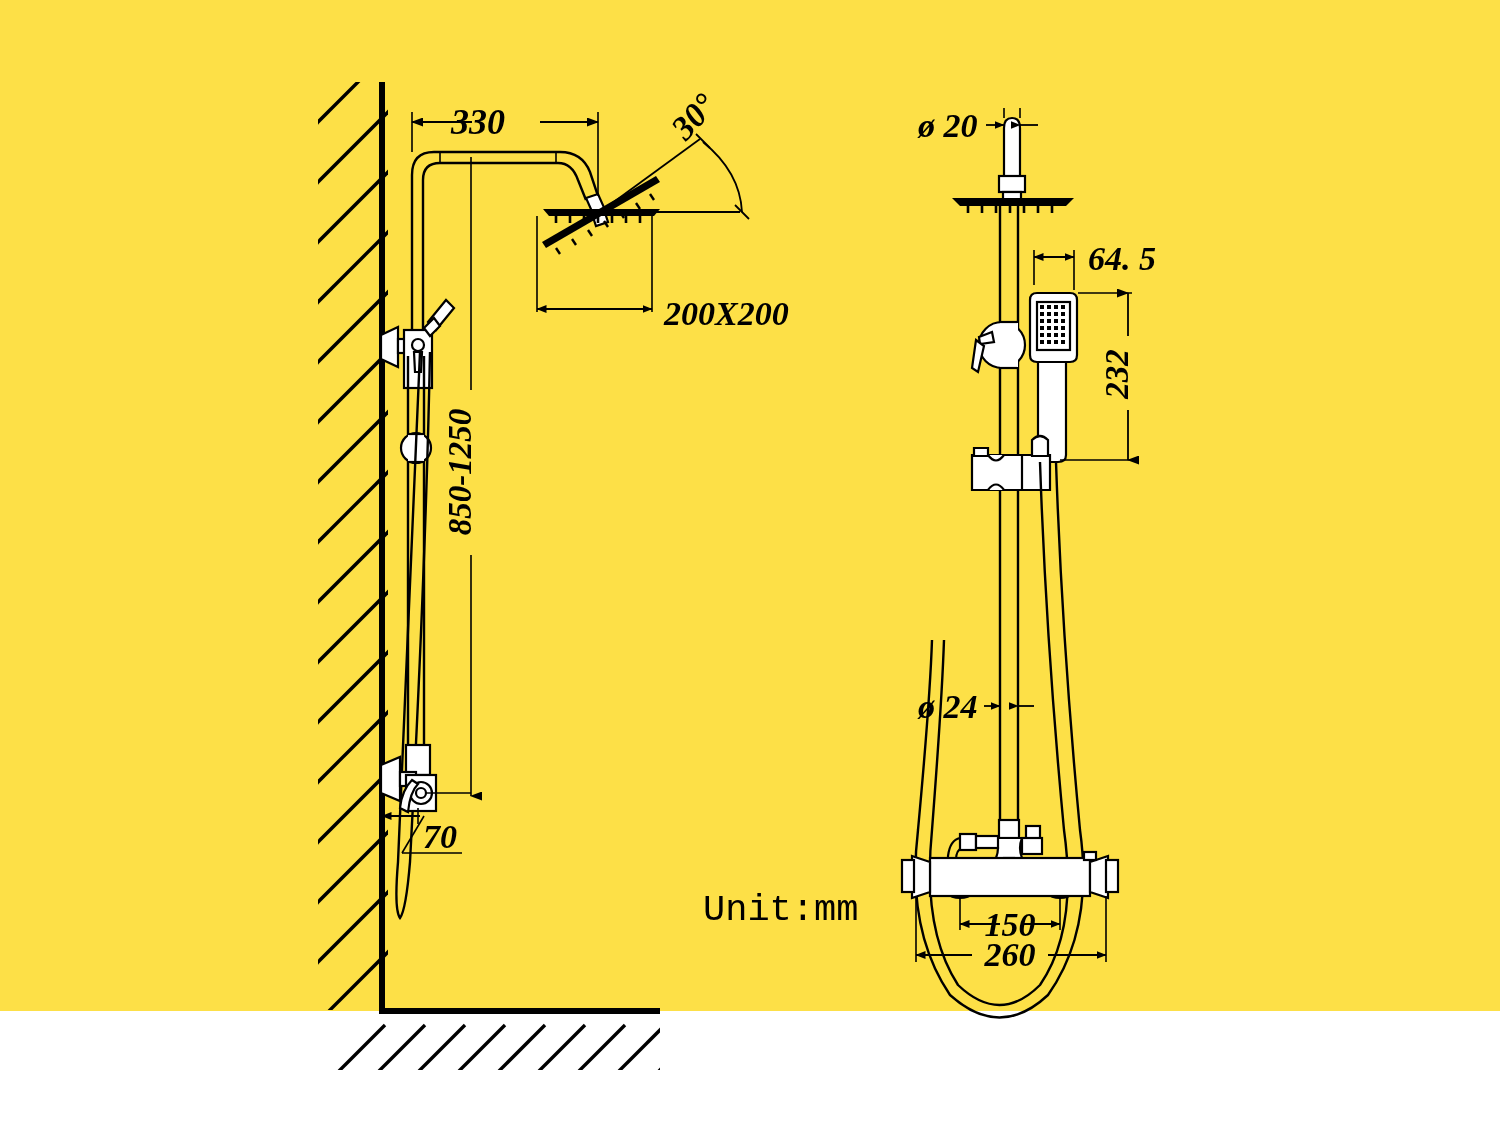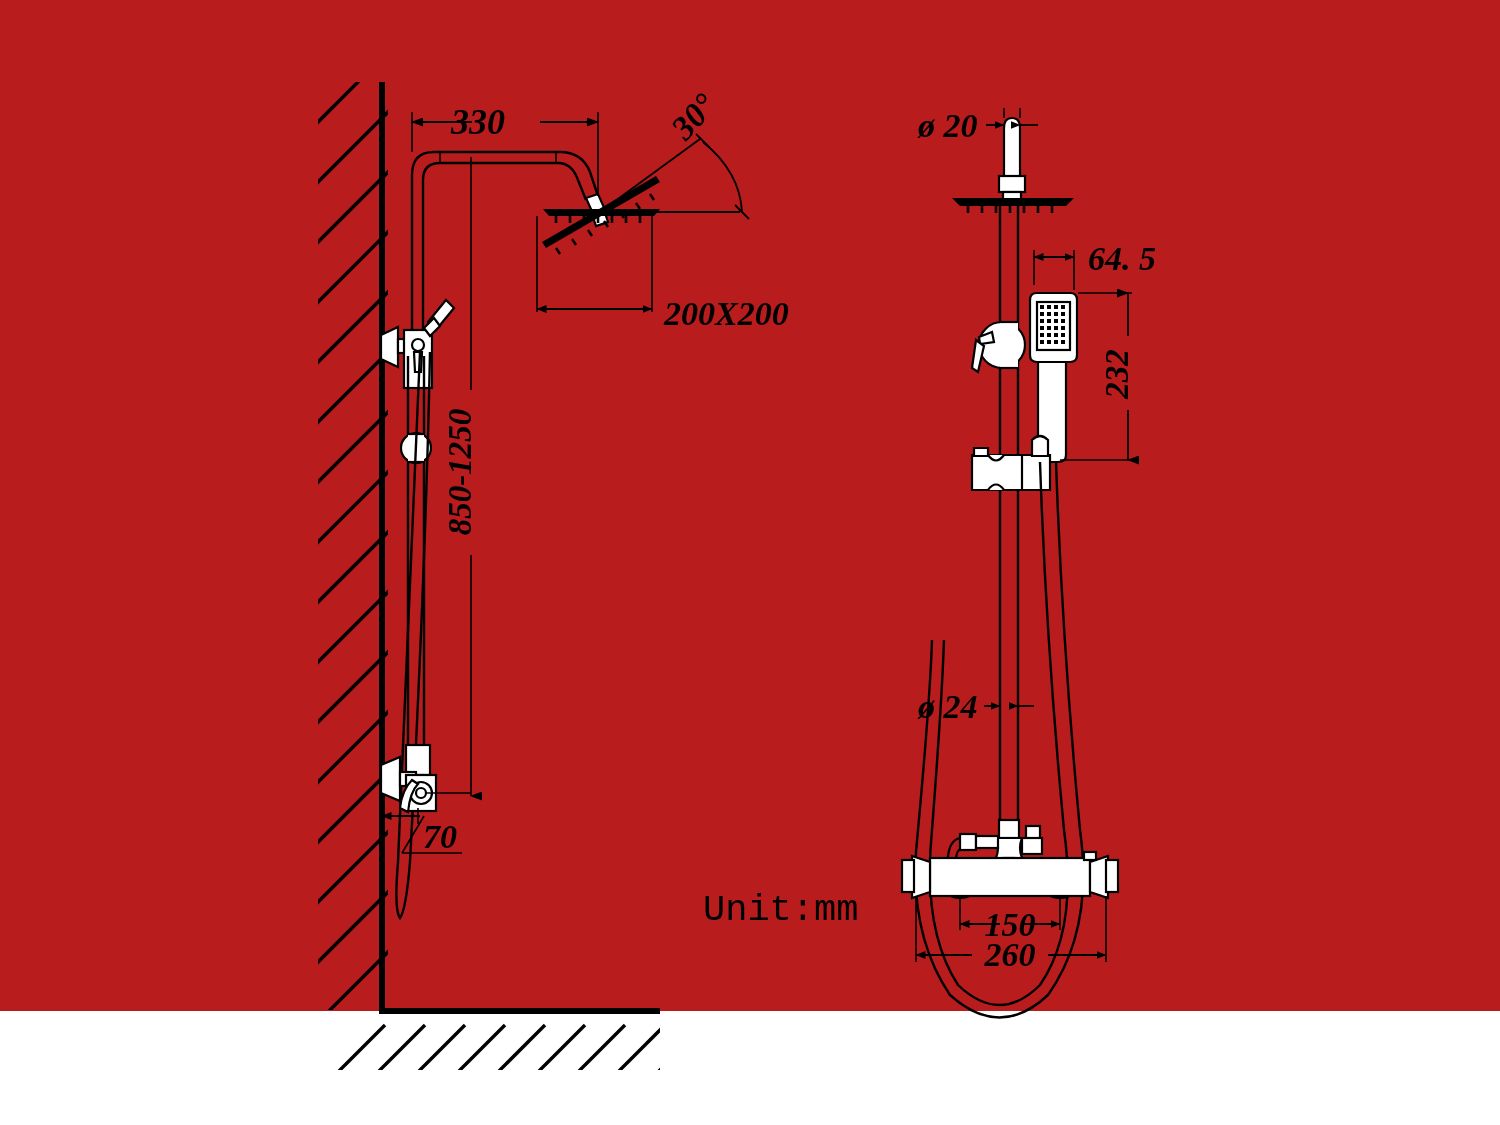--- a/index.html
+++ b/index.html
@@ -1,19 +1,19 @@
 <!DOCTYPE html>
 <html><head>
 <meta charset="utf-8">
 <title>Shower Set Technical Drawing</title>
 <style>
   html,body{margin:0;padding:0;background:#ffffff;}
   body{width:1500px;height:1125px;overflow:hidden;
        font-family:"Liberation Serif",serif;}
-  #stage{position:relative;width:1500px;height:1011px;background:#b91c1c;}
+  #stage{position:relative;width:1500px;height:1011px;background:#fde047;}
   svg.dwg{position:absolute;left:0;top:0;width:1500px;height:1125px;}
   .dimtext{font-family:"Liberation Serif",serif;font-style:italic;font-weight:700;}
   .unittext{font-family:"Liberation Mono",monospace;font-weight:400;}
 </style>
 </head>
 <body>
 
 <div id="stage">
 
   <svg class="dwg" viewBox="0 0 1500 1125">

